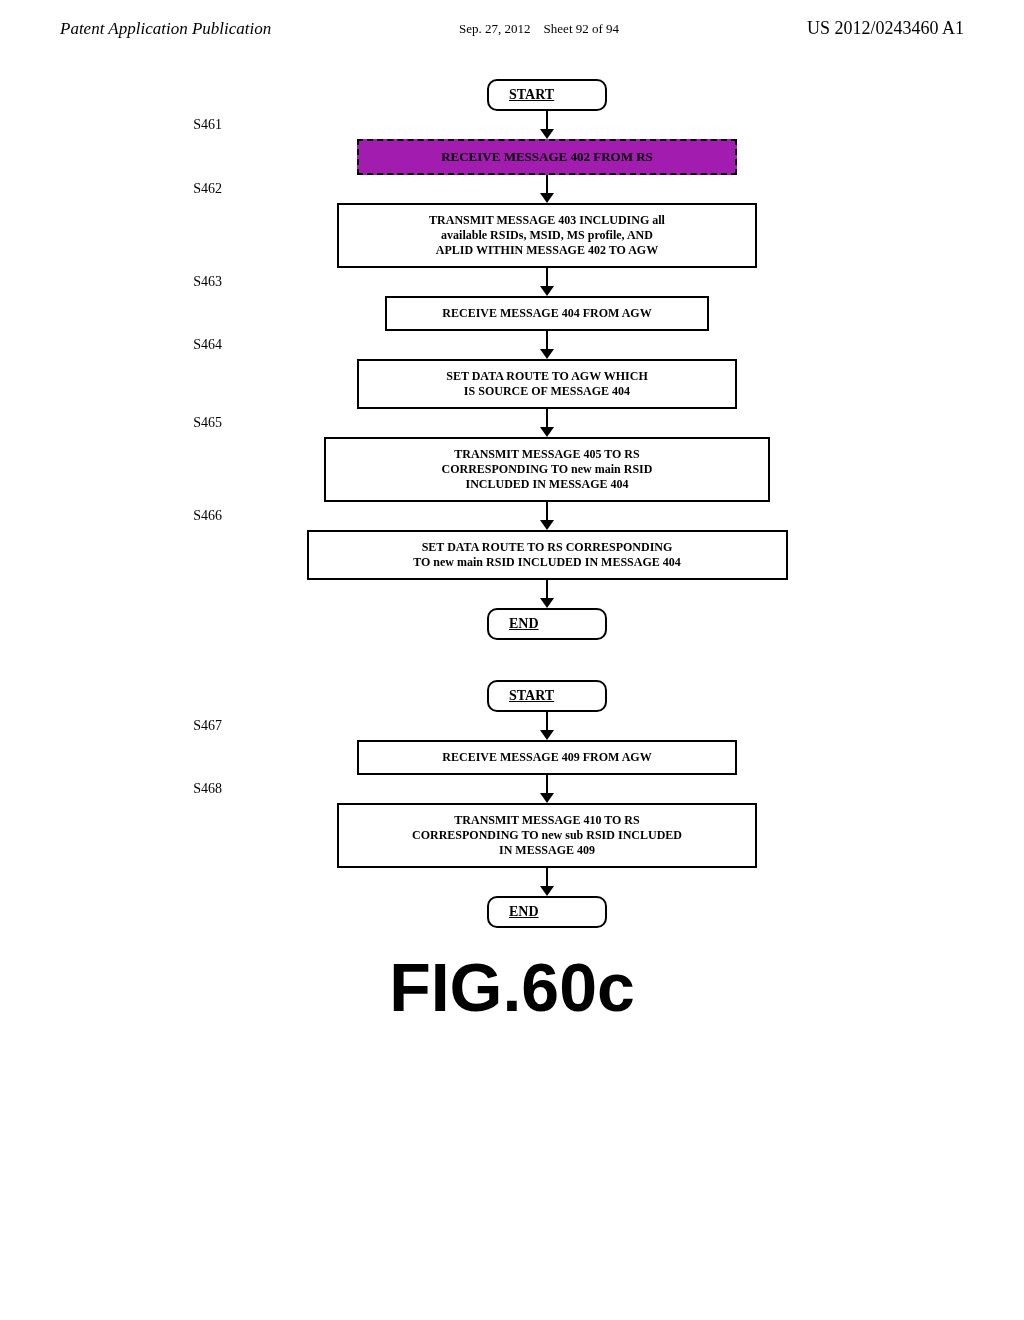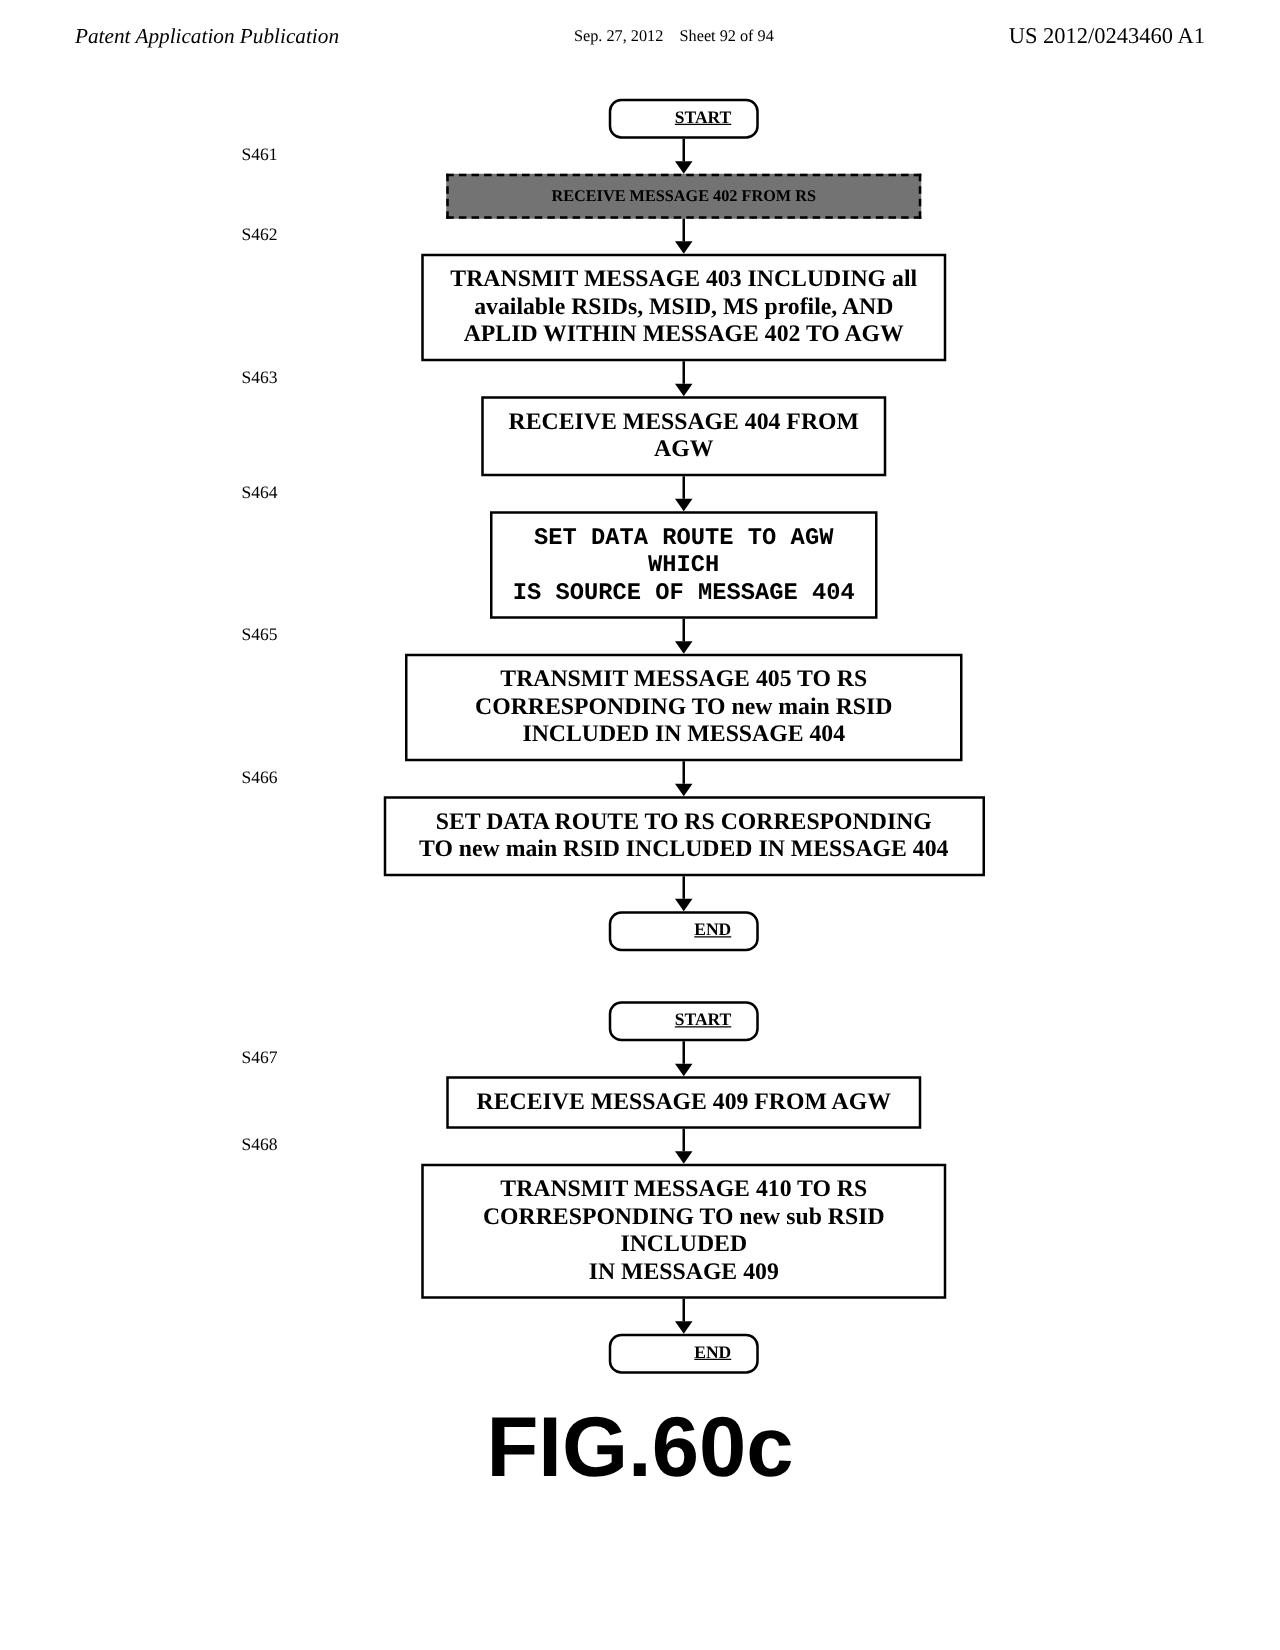--- a/index.html
+++ b/index.html
@@ -78,43 +78,43 @@
       display: flex;
       flex-direction: column;
       align-items: center;
     }
 
     
     .box-rounded {
       border: 2px solid #000;
       border-radius: 10px;
       padding: 6px 20px;
-      text-align: right;
+      text-align: left;
       font-size: 14px;
       font-weight: bold;
       text-decoration: underline;
       background: #fff;
       min-width: 120px;
     }
     .box-rect {
       border: 2px solid #000;
       padding: 8px 14px;
       text-align: center;
-      font-size: 19px;
+      font-size: 12px;
       font-weight: bold;
       background: #fff;
       width: 380px;
     }
     .box-rect-dashed {
       border: 2px dashed #000;
       padding: 8px 14px;
       text-align: center;
       font-size: 13px;
       font-weight: bold;
-      background: #737373;
+      background: #a21caf;
       width: 380px;
     }
 
     
     .arrow {
       display: flex;
       flex-direction: column;
       align-items: center;
       height: 28px;
     }
@@ -232,21 +232,21 @@
           <div class="arrow">
             <div class="arrow-line"></div>
             <div class="arrow-head"></div>
           </div>
         </div>
       </div>
 
       <div class="step-row">
         <div class="step-label"></div>
         <div class="step-content">
-          <div class="box-rect" style="width:310px;font-family:Liberation Mono, monospace;">
+          <div class="box-rect" style="width:380px;">
             SET DATA ROUTE TO AGW WHICH<br>
             IS SOURCE OF MESSAGE 404
           </div>
         </div>
       </div>
 
       <div class="step-row">
         <div class="step-label">S465</div>
         <div class="step-content">
           <div class="arrow">

